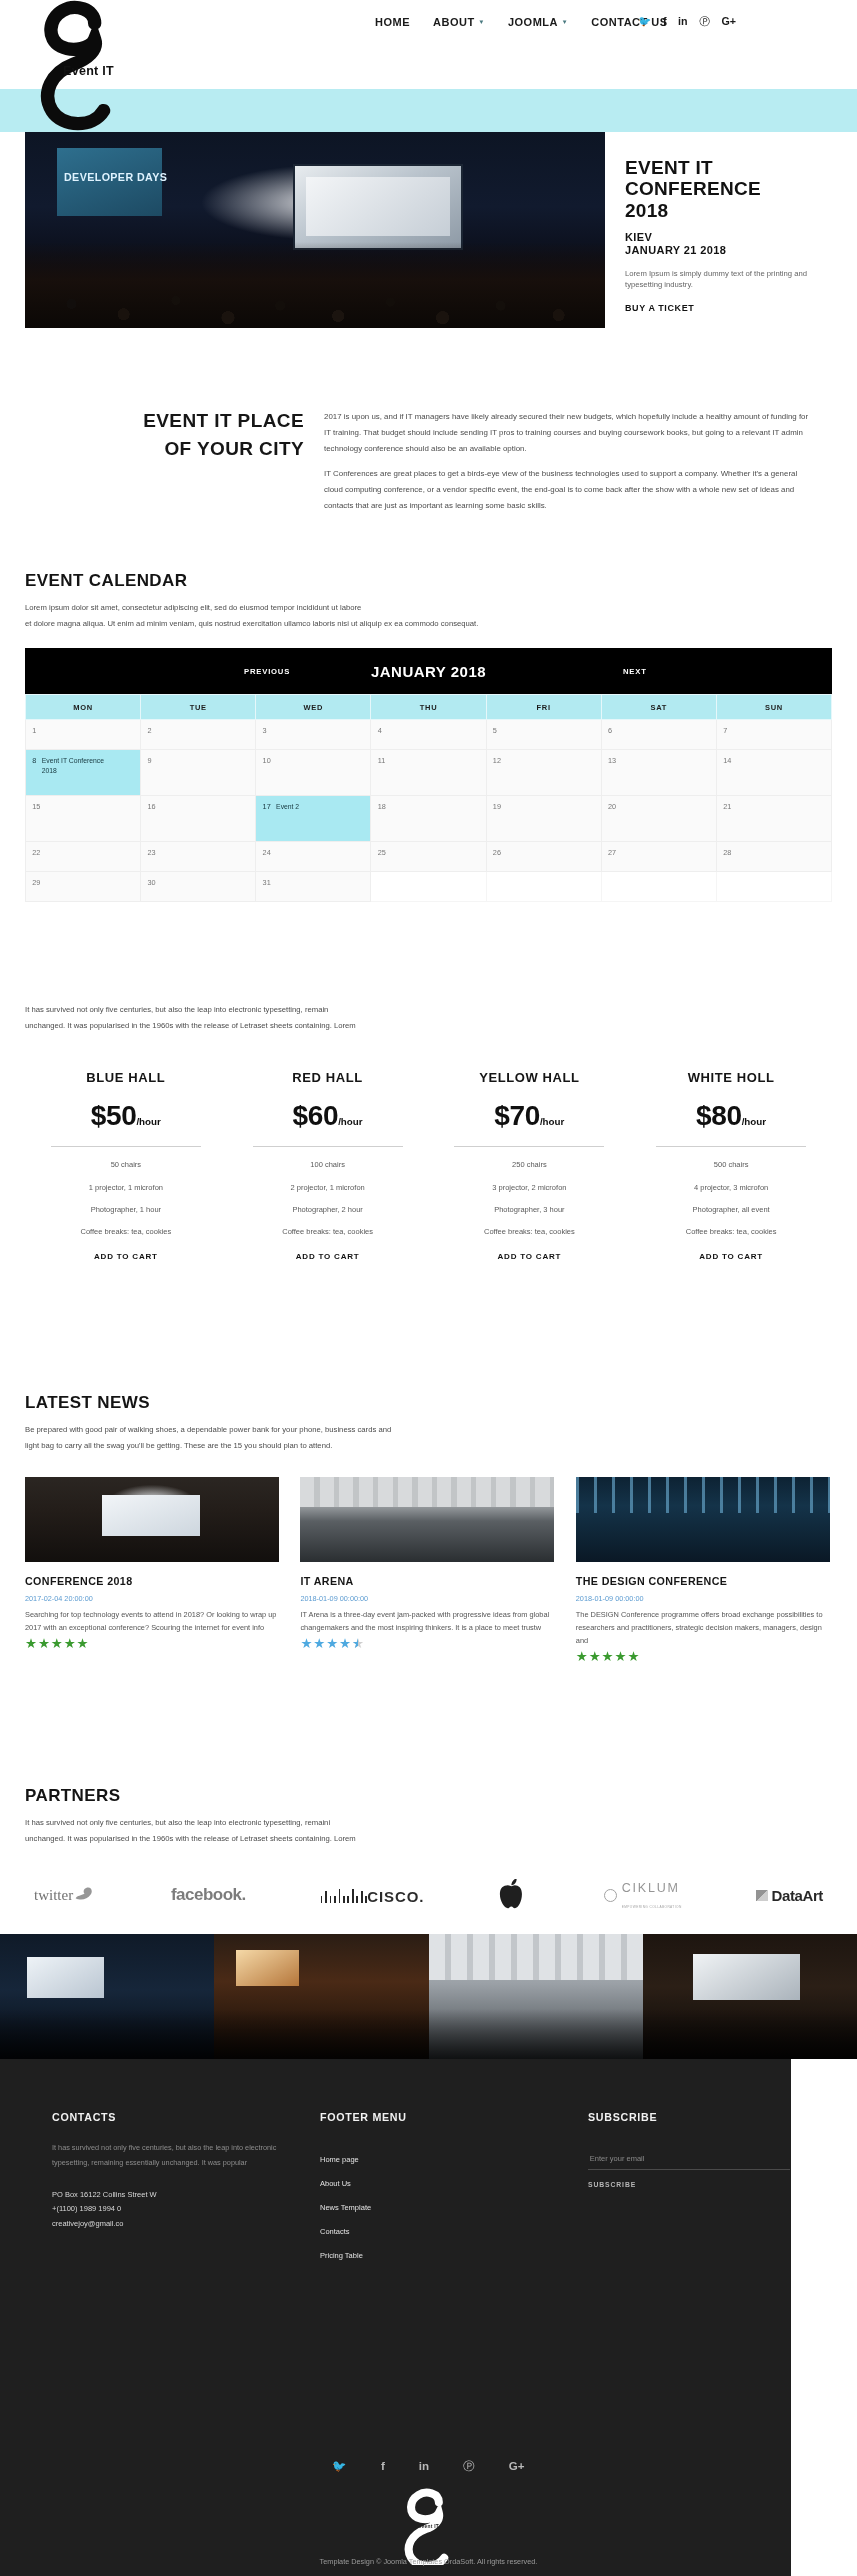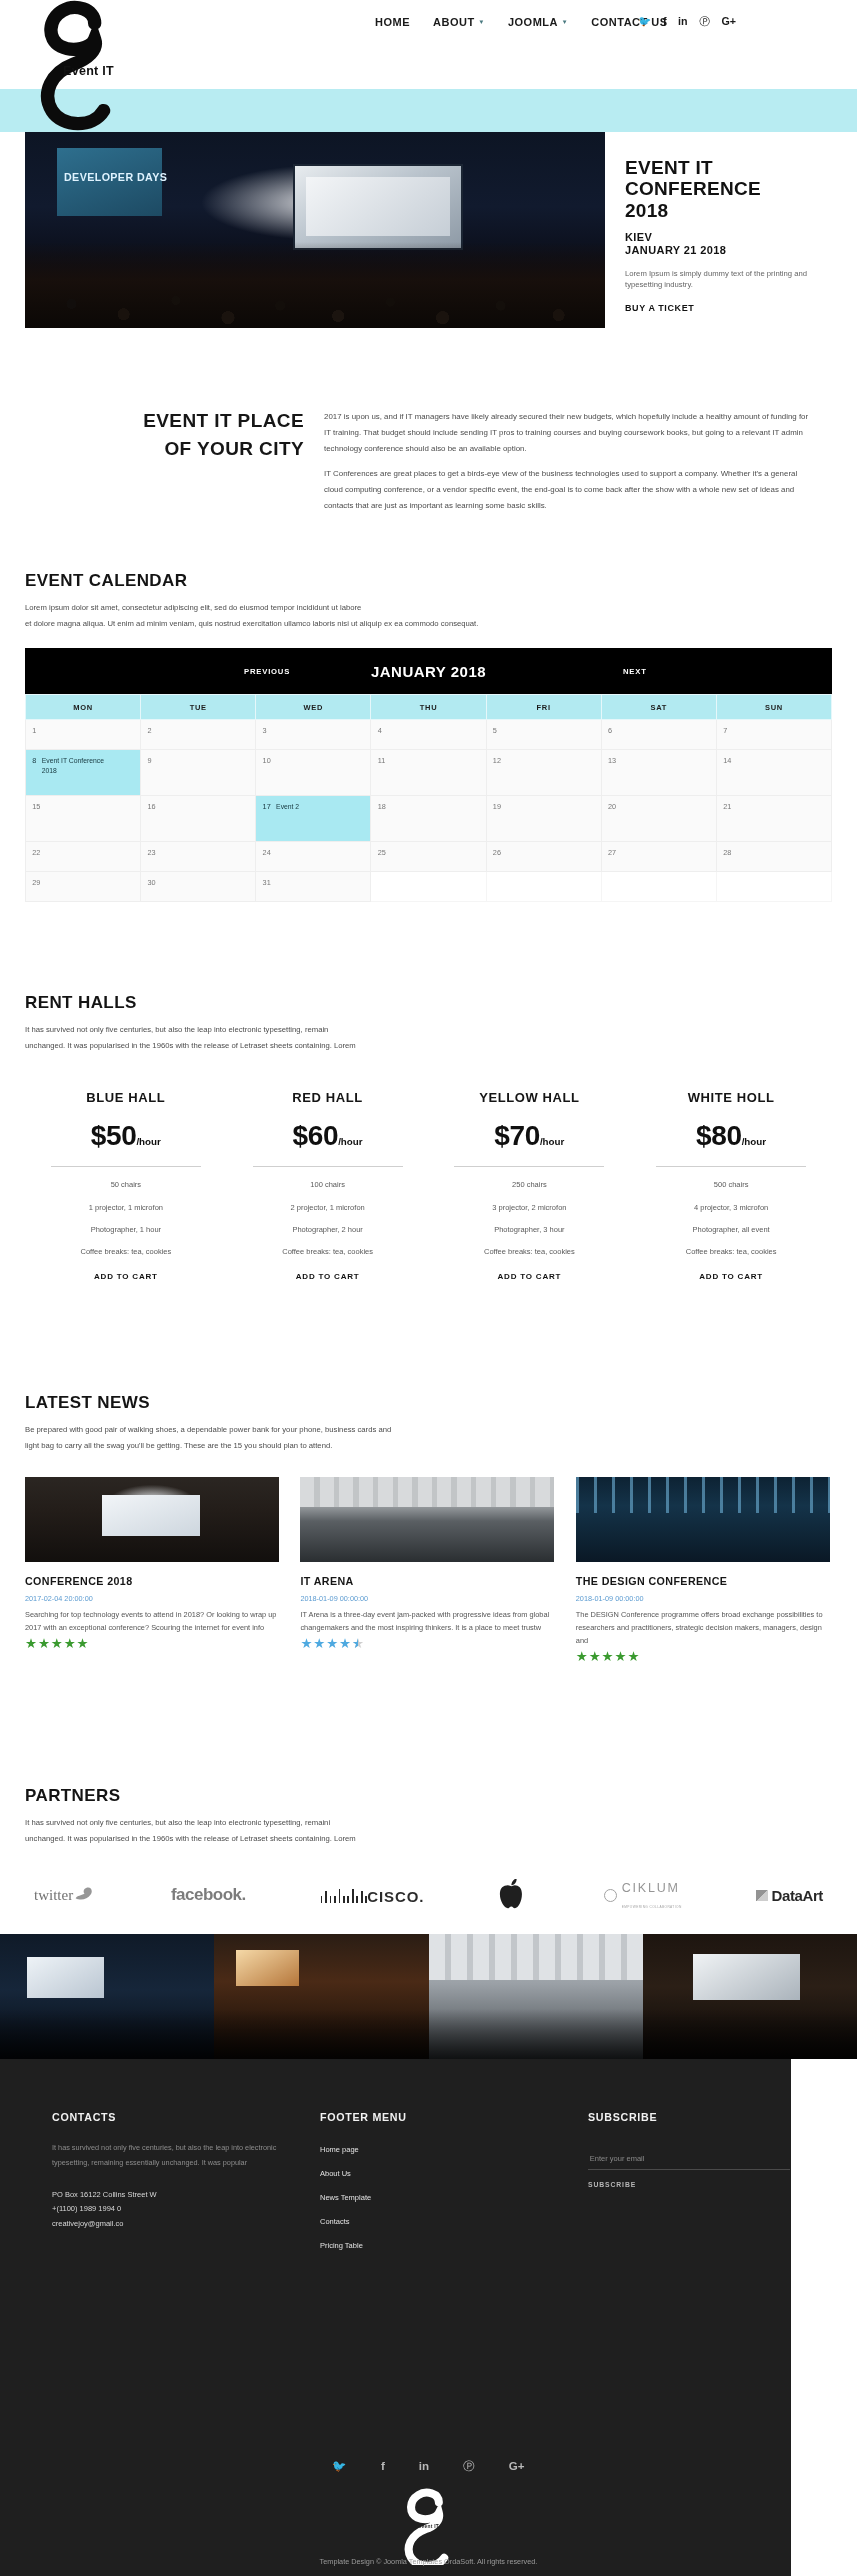--- a/index.html
+++ b/index.html
@@ -258,21 +258,21 @@
   .footer-cols { position:absolute; top: 52px; left: 52px; width: 768px; display:flex; }
   .fcol-contacts { width: 268px; }
   .fcol-menu { width: 268px; }
   .fcol-sub { width: 232px; }
   .f-head {
     font-family:"Liberation Sans Narrow","Liberation Sans",sans-serif;
     font-size: 10.7px; font-weight:700; color:#f2f2f2; letter-spacing:0.7px;
   }
   .f-text { margin-top: 18px; font-size: 7.3px; line-height: 2.0; color:#8c8c8c; width: 243px; }
   .f-addr { margin-top: 18px; font-size: 7.5px; line-height: 1.9; color:#d8d8d8; }
-  .f-menu { margin-top: 22px; }
+  .f-menu { margin-top: 32px; }
   .f-menu a { display:block; font-size: 7.5px; color:#e2e2e2; text-decoration:none; margin-bottom: 15px; }
   .sub-field {
     margin-top: 27px; width: 202px; border:0; border-bottom:0.9px solid #4a4a4a;
     background:transparent; color:#cfcfcf; font-size: 7.5px; padding: 3.6px 1.8px 6.3px;
     font-family:"Liberation Sans", sans-serif; outline:none;
   }
   .sub-field::placeholder { color:#8a8a8a; }
   .sub-btn {
     margin-top: 10.7px; background:transparent; border:0; cursor:pointer;
     font-family:"Liberation Sans Narrow","Liberation Sans",sans-serif;
@@ -428,21 +428,20 @@
             <td class="empty"></td>
             <td class="empty"></td>
             <td class="empty"></td>
           </tr>
         </tbody>
     </table>
   </div>
 </section>
 
 <section class="rent-sec">
-  <h2 class="sec-title">RENT HALLS</h2>
   <div class="sec-lead" style="white-space:pre-line">It has survived not only five centuries, but also the leap into electronic typesetting, remain
 unchanged. It was popularised in the 1960s with the release of Letraset sheets containing. Lorem</div>
   <div class="price-row">
       <div class="price-col"><div class="price-name">BLUE HALL</div><div class="price-amt">$50<span class="per">/hour</span></div><div class="price-rule"></div><div class="price-feat">50 chairs</div><div class="price-feat">1 projector, 1 microfon</div><div class="price-feat">Photographer, 1 hour</div><div class="price-feat">Coffee breaks: tea, cookies</div><a class="price-cta" href="#">ADD TO CART</a></div>
       <div class="price-col"><div class="price-name">RED HALL</div><div class="price-amt">$60<span class="per">/hour</span></div><div class="price-rule"></div><div class="price-feat">100 chairs</div><div class="price-feat">2 projector, 1 microfon</div><div class="price-feat">Photographer, 2 hour</div><div class="price-feat">Coffee breaks: tea, cookies</div><a class="price-cta" href="#">ADD TO CART</a></div>
       <div class="price-col"><div class="price-name">YELLOW HALL</div><div class="price-amt">$70<span class="per">/hour</span></div><div class="price-rule"></div><div class="price-feat">250 chairs</div><div class="price-feat">3 projector, 2 microfon</div><div class="price-feat">Photographer, 3 hour</div><div class="price-feat">Coffee breaks: tea, cookies</div><a class="price-cta" href="#">ADD TO CART</a></div>
       <div class="price-col"><div class="price-name">WHITE HOLL</div><div class="price-amt">$80<span class="per">/hour</span></div><div class="price-rule"></div><div class="price-feat">500 chairs</div><div class="price-feat">4 projector, 3 microfon</div><div class="price-feat">Photographer, all event</div><div class="price-feat">Coffee breaks: tea, cookies</div><a class="price-cta" href="#">ADD TO CART</a></div>
     </div>
 </section>
 

